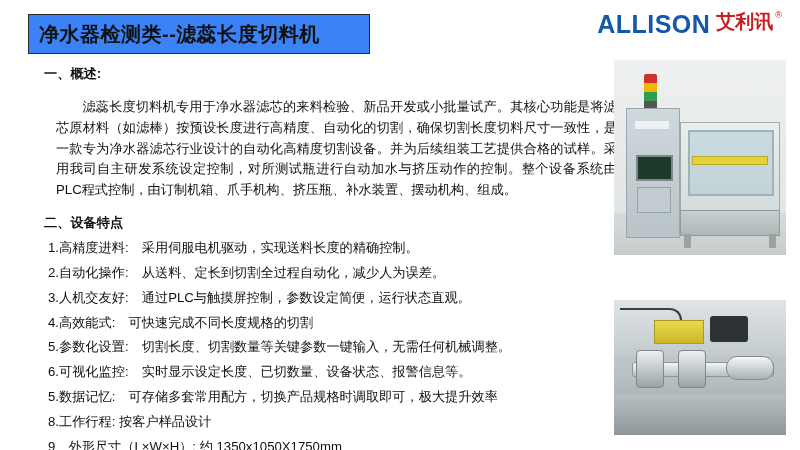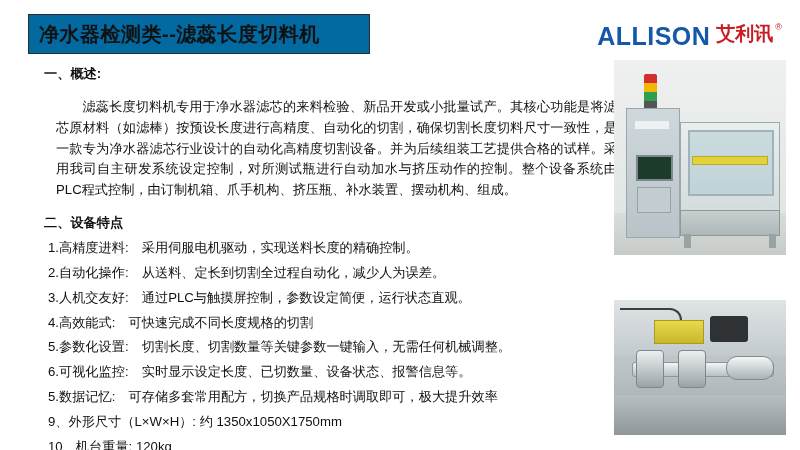--- a/index.html
+++ b/index.html
@@ -21,38 +21,38 @@
   }
 
   
   .title-box {
     position: absolute;
     left: 28px;
     top: 14px;
     width: 340px;
     height: 38px;
     border: 1px solid #2b2b2b;
-    background: #0369a1;
+    background: #3b82f6;
     display: flex;
     align-items: center;
   }
   .title-text {
     font-size: 20px;
     font-weight: bold;
     color: #111111;
     padding-left: 10px;
     letter-spacing: 0.5px;
     white-space: nowrap;
   }
 
   
   .logo {
     position: absolute;
     right: 18px;
-    top: 24px;
+    top: 12px;
     display: flex;
     align-items: flex-start;
   }
   .logo-main {
     font-size: 25px;
     font-weight: bold;
     color: #1558a8;
     letter-spacing: 0.5px;
     line-height: 1;
     font-family: "Liberation Sans", sans-serif;
@@ -314,20 +314,21 @@
     <p class="section-head">一、概述:</p>
     <p class="para">滤蕊长度切料机专用于净水器滤芯的来料检验、新品开发或小批量试产。其核心功能是将滤芯原材料（如滤棒）按预设长度进行高精度、自动化的切割，确保切割长度切料尺寸一致性，是一款专为净水器滤芯行业设计的自动化高精度切割设备。并为后续组装工艺提供合格的试样。采用我司自主研发系统设定控制，对所测试瓶进行自动加水与挤压动作的控制。整个设备系统由PLC程式控制，由订制机箱、爪手机构、挤压瓶、补水装置、摆动机构、组成。</p>
     <p class="section-head2">二、设备特点</p>
     <p class="list-line">1.高精度进料:　采用伺服电机驱动，实现送料长度的精确控制。</p>
     <p class="list-line">2.自动化操作:　从送料、定长到切割全过程自动化，减少人为误差。</p>
     <p class="list-line">3.人机交友好:　通过PLC与触摸屏控制，参数设定简便，运行状态直观。</p>
     <p class="list-line">4.高效能式:　可快速完成不同长度规格的切割</p>
     <p class="list-line">5.参数化设置:　切割长度、切割数量等关键参数一键输入，无需任何机械调整。</p>
     <p class="list-line">6.可视化监控:　实时显示设定长度、已切数量、设备状态、报警信息等。</p>
     <p class="list-line">5.数据记忆:　可存储多套常用配方，切换产品规格时调取即可，极大提升效率</p>
+    <p class="list-line">8.工作行程:  按客户样品设计</p>
     <p class="list-line">9、外形尺寸（L×W×H）:  约  1350x1050X1750mm</p>
     <p class="list-line">10、机台重量:  120kg</p>
   </div>
 
   <div class="photo-machine">
     <div class="pm-wall"></div>
     <div class="pm-floor"></div>
     <div class="pm-tower">
       <i class="pm-t1"></i>
         <i class="pm-t2"></i>

